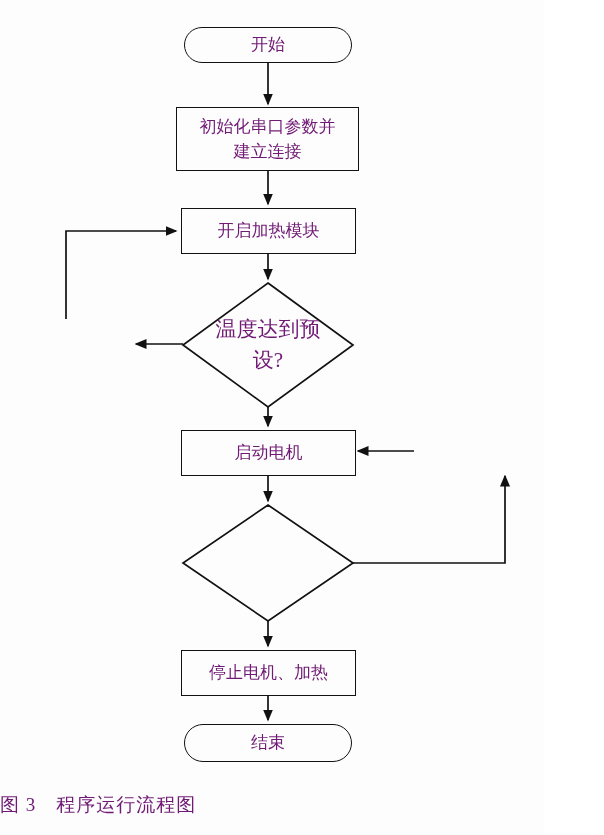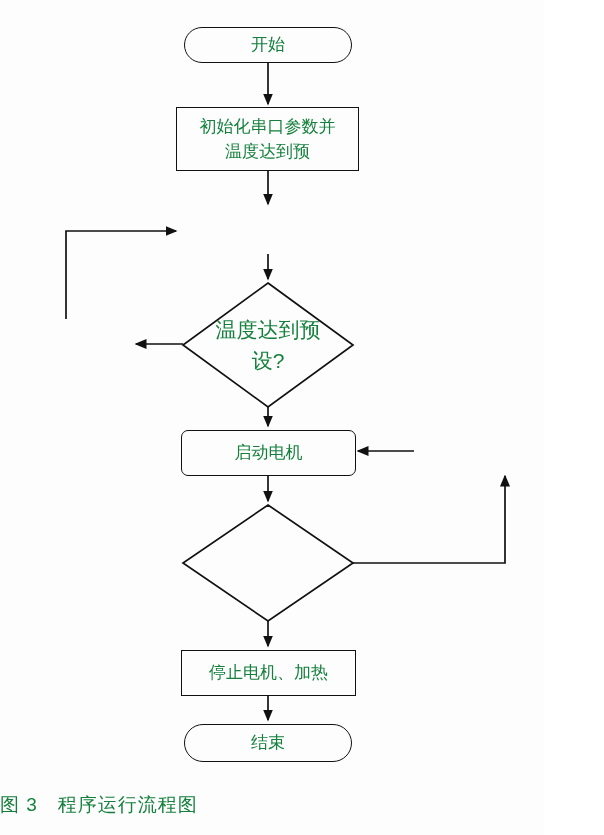--- a/index.html
+++ b/index.html
@@ -5,22 +5,22 @@
   html, body {
     margin: 0;
     padding: 0;
     background: #ffffff;
   }
   .canvas {
     position: relative;
     width: 544px;
     height: 835px;
     background: #fdfdfd;
-    font-family: Liberation Sans, sans-serif;
-    color: #15803d;
+    font-family: Liberation Serif, serif;
+    color: #701a75;
     overflow: hidden;
   }
   .connector-layer {
     position: absolute;
     left: 0;
     top: 0;
     width: 604px;
     height: 835px;
   }
   .connector-layer line,
@@ -67,21 +67,21 @@
     width: 604px;
     text-align: left;
     font-size: 19px;
     letter-spacing: 1px;
   }
   
   #node-start   { left: 184px; top: 27px;  width: 168px; height: 36px; }
   #node-init    { left: 176px; top: 107px; width: 183px; height: 64px; }
   #node-heat    { left: 181px; top: 208px; width: 175px; height: 46px; }
   #node-pid     { left: 2px;   top: 320px; width: 130px; height: 46px; }
-  #node-motor   { left: 181px; top: 430px; width: 175px; height: 46px; border-radius: 7px; }
+  #node-motor   { left: 181px; top: 430px; width: 175px; height: 46px; }
   #node-speed   { left: 414px; top: 428px; width: 182px; height: 44px; }
   #node-stop    { left: 181px; top: 650px; width: 175px; height: 46px; }
   #node-end     { left: 184px; top: 724px; width: 168px; height: 38px; }
   #label-temp-decision    { left: 183px; top: 283px; width: 170px; height: 124px; }
   #label-collect-decision { left: 183px; top: 505px; width: 170px; height: 116px; }
 </style>
 </head>
 <body>
 
 <div class="canvas">
@@ -105,22 +105,23 @@
     <line x1="268" y1="621" x2="268" y2="646" marker-end="url(#arrow)"></line>
     <line x1="268" y1="696" x2="268" y2="720" marker-end="url(#arrow)"></line>
 
     <polygon class="diamond" points="268,283 353,345 268,407 183,345"></polygon>
     <polygon class="diamond" points="268,505 353,563 268,621 183,563"></polygon>
   </svg>
 
   <div class="node stadium" id="node-start">开始</div>
 
   <div class="node" id="node-init">初始化串口参数并
-温度达到预</div>
+建立连接</div>
 
+  <div class="node" id="node-heat">开启加热模块</div>
 
   <div class="diamond-label" id="label-temp-decision">温度达到预
 设?</div>
 
 
   <div class="node" id="node-motor">启动电机</div>
 
 
 
   <div class="node stadium" id="node-end">结束</div>

